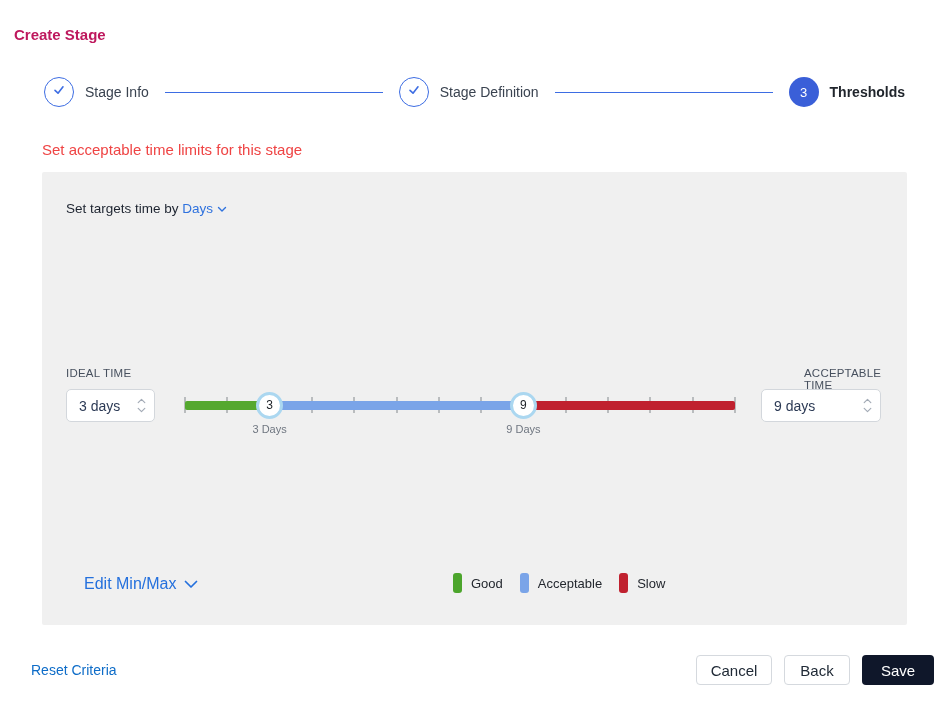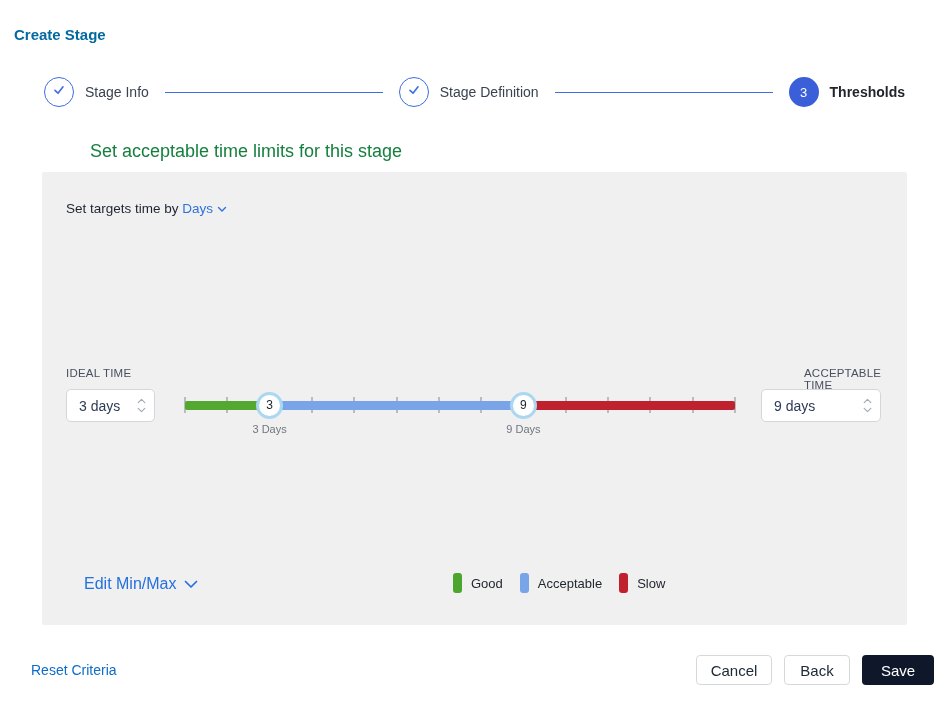--- a/index.html
+++ b/index.html
@@ -8,21 +8,21 @@
     position:relative;
     background:#ffffff;
     font-family:"Liberation Sans", sans-serif;
     color:#20252c;
     overflow:hidden;
   }
 
   
   .page-title {
     position:absolute; left:14px; top:26px;
-    font-size:15px; font-weight:700; color:#0369a1;
+    font-size:15px; font-weight:700; color:#be185d;
   }
 
   
   .stepper {
     position:absolute; left:44px; right:44px; top:77px; height:30px;
     display:flex; align-items:center;
   }
   .step { display:flex; align-items:center; flex:0 0 auto; cursor:default; }
   .step-circle {
     width:30px; height:30px; border-radius:50%;
@@ -31,21 +31,21 @@
   }
   .step.complete .step-circle { border:1.5px solid #3d6de3; background:#ffffff; }
   .step.current .step-circle { background:#3a5fd8; color:#ffffff; font-size:13px; font-weight:500; }
   .step-label { margin-left:11px; font-size:14px; color:#3a4350; white-space:nowrap; }
   .step.current .step-label { font-weight:700; color:#20252c; }
   .step-line { flex:1 1 auto; height:1px; background:#3d6de3; margin:0 16px; }
 
   
   .section-heading {
     position:absolute; left:42px; top:141px;
-    font-size:18px; color:#15803d;margin-left:48px;
+    font-size:15px; color:#ef4444;
   }
 
   
   .panel {
     position:absolute; left:42px; top:172px; width:865px; height:453px;
     background:#f0f0f0; border-radius:2px;
   }
 
   .targets-line {
     position:absolute; left:24px; top:29px;

